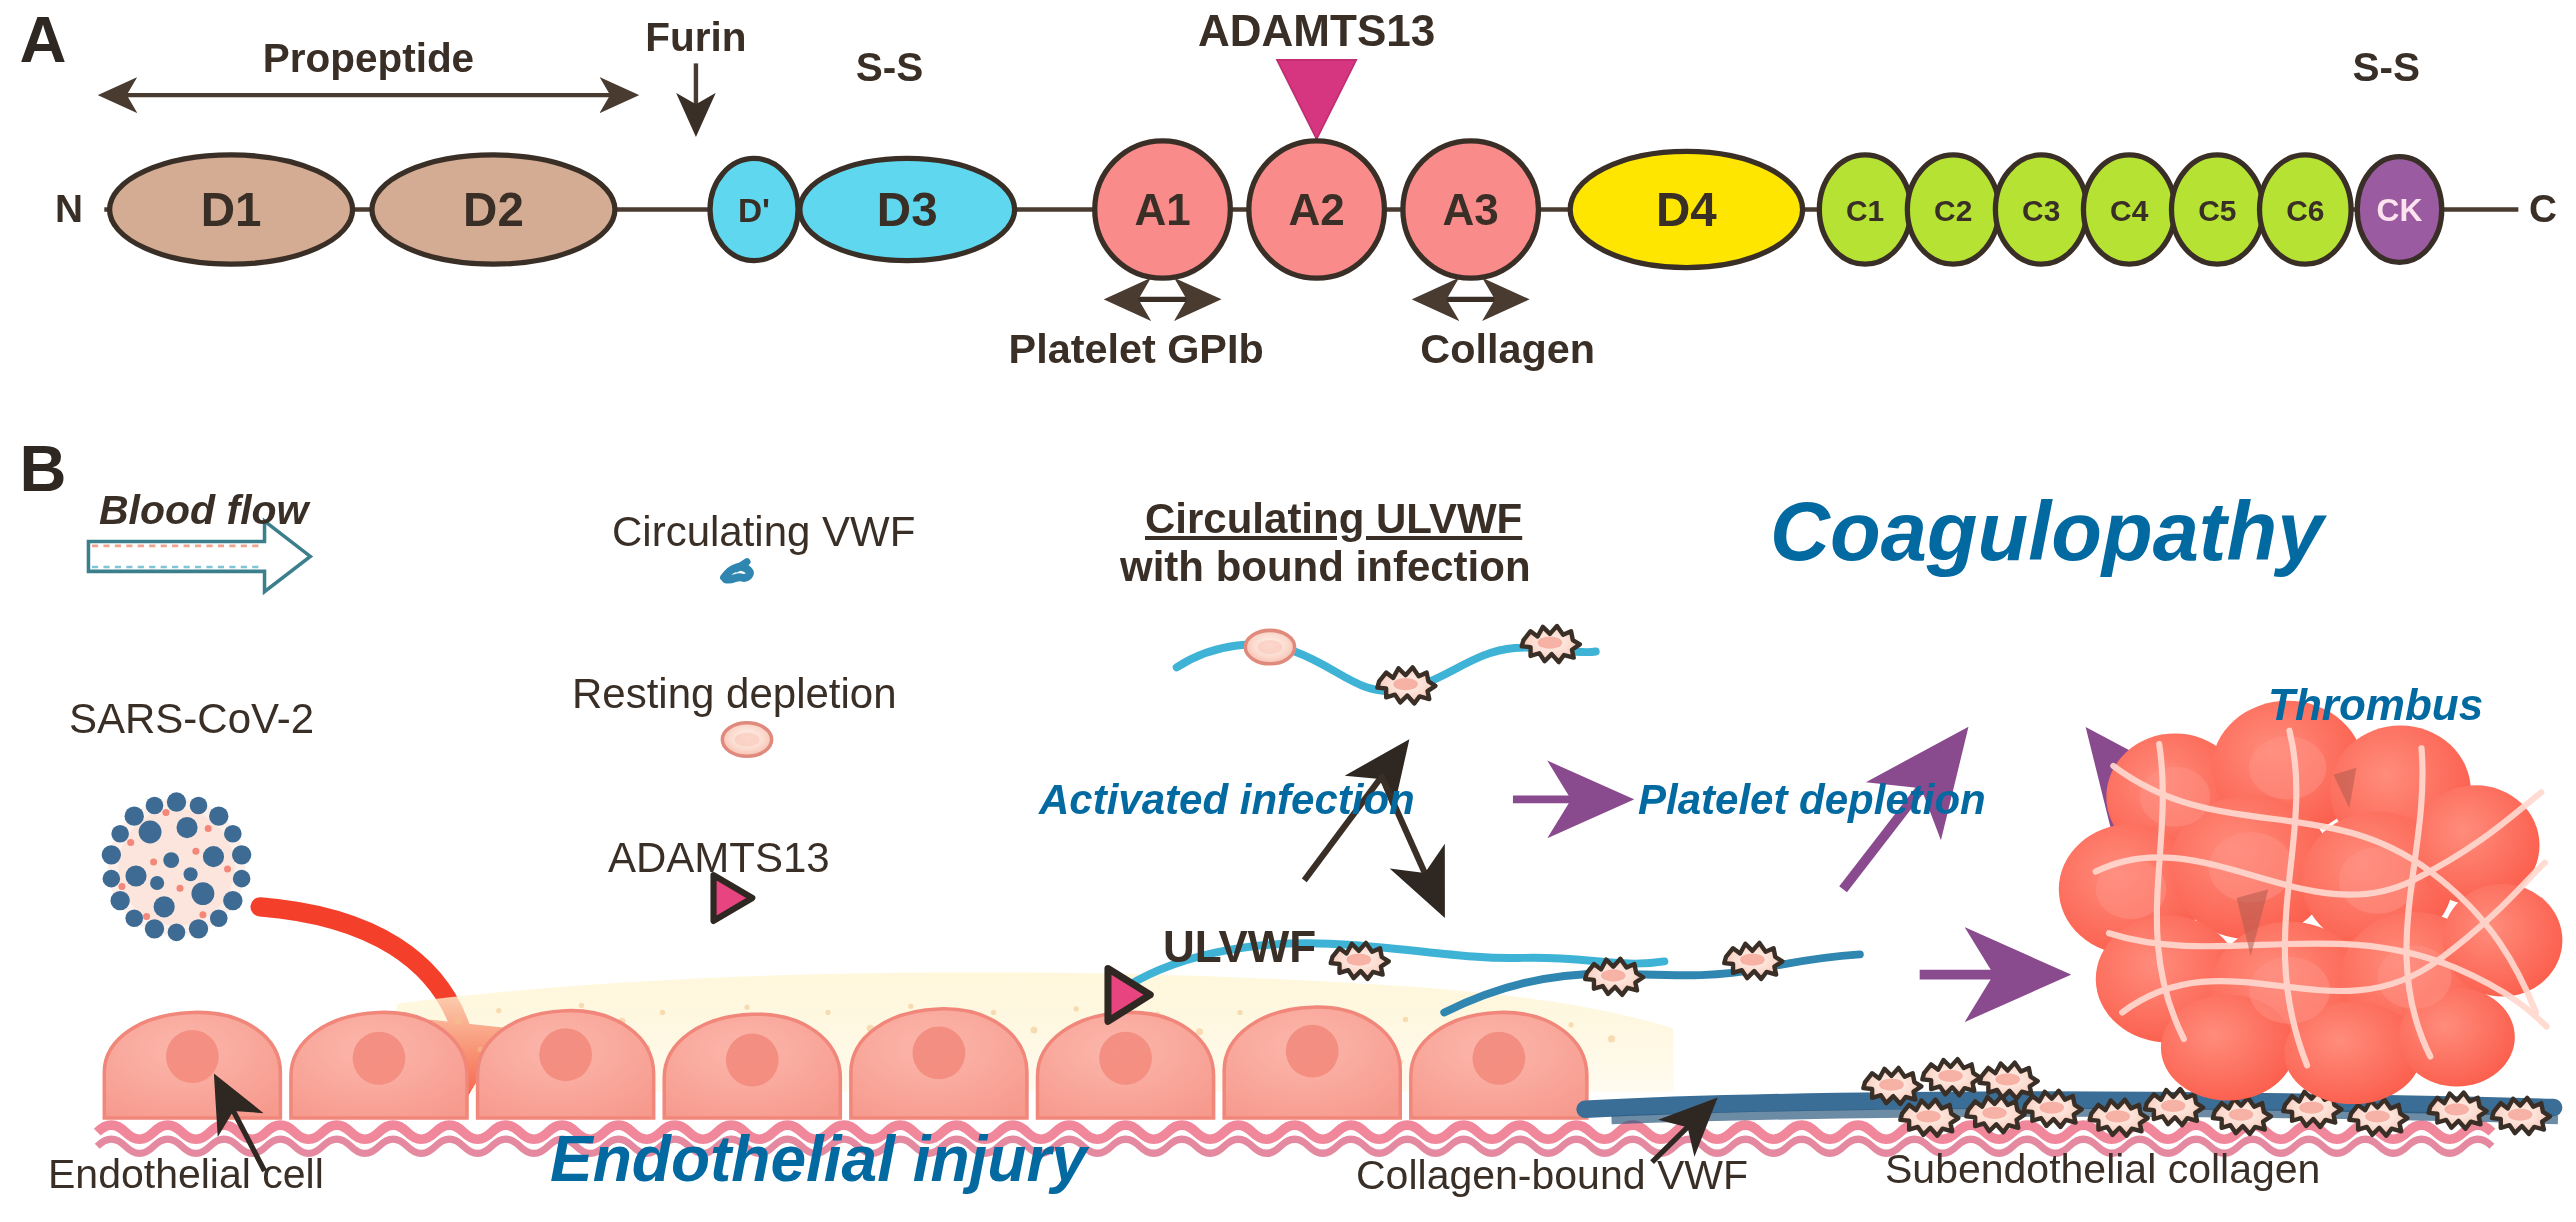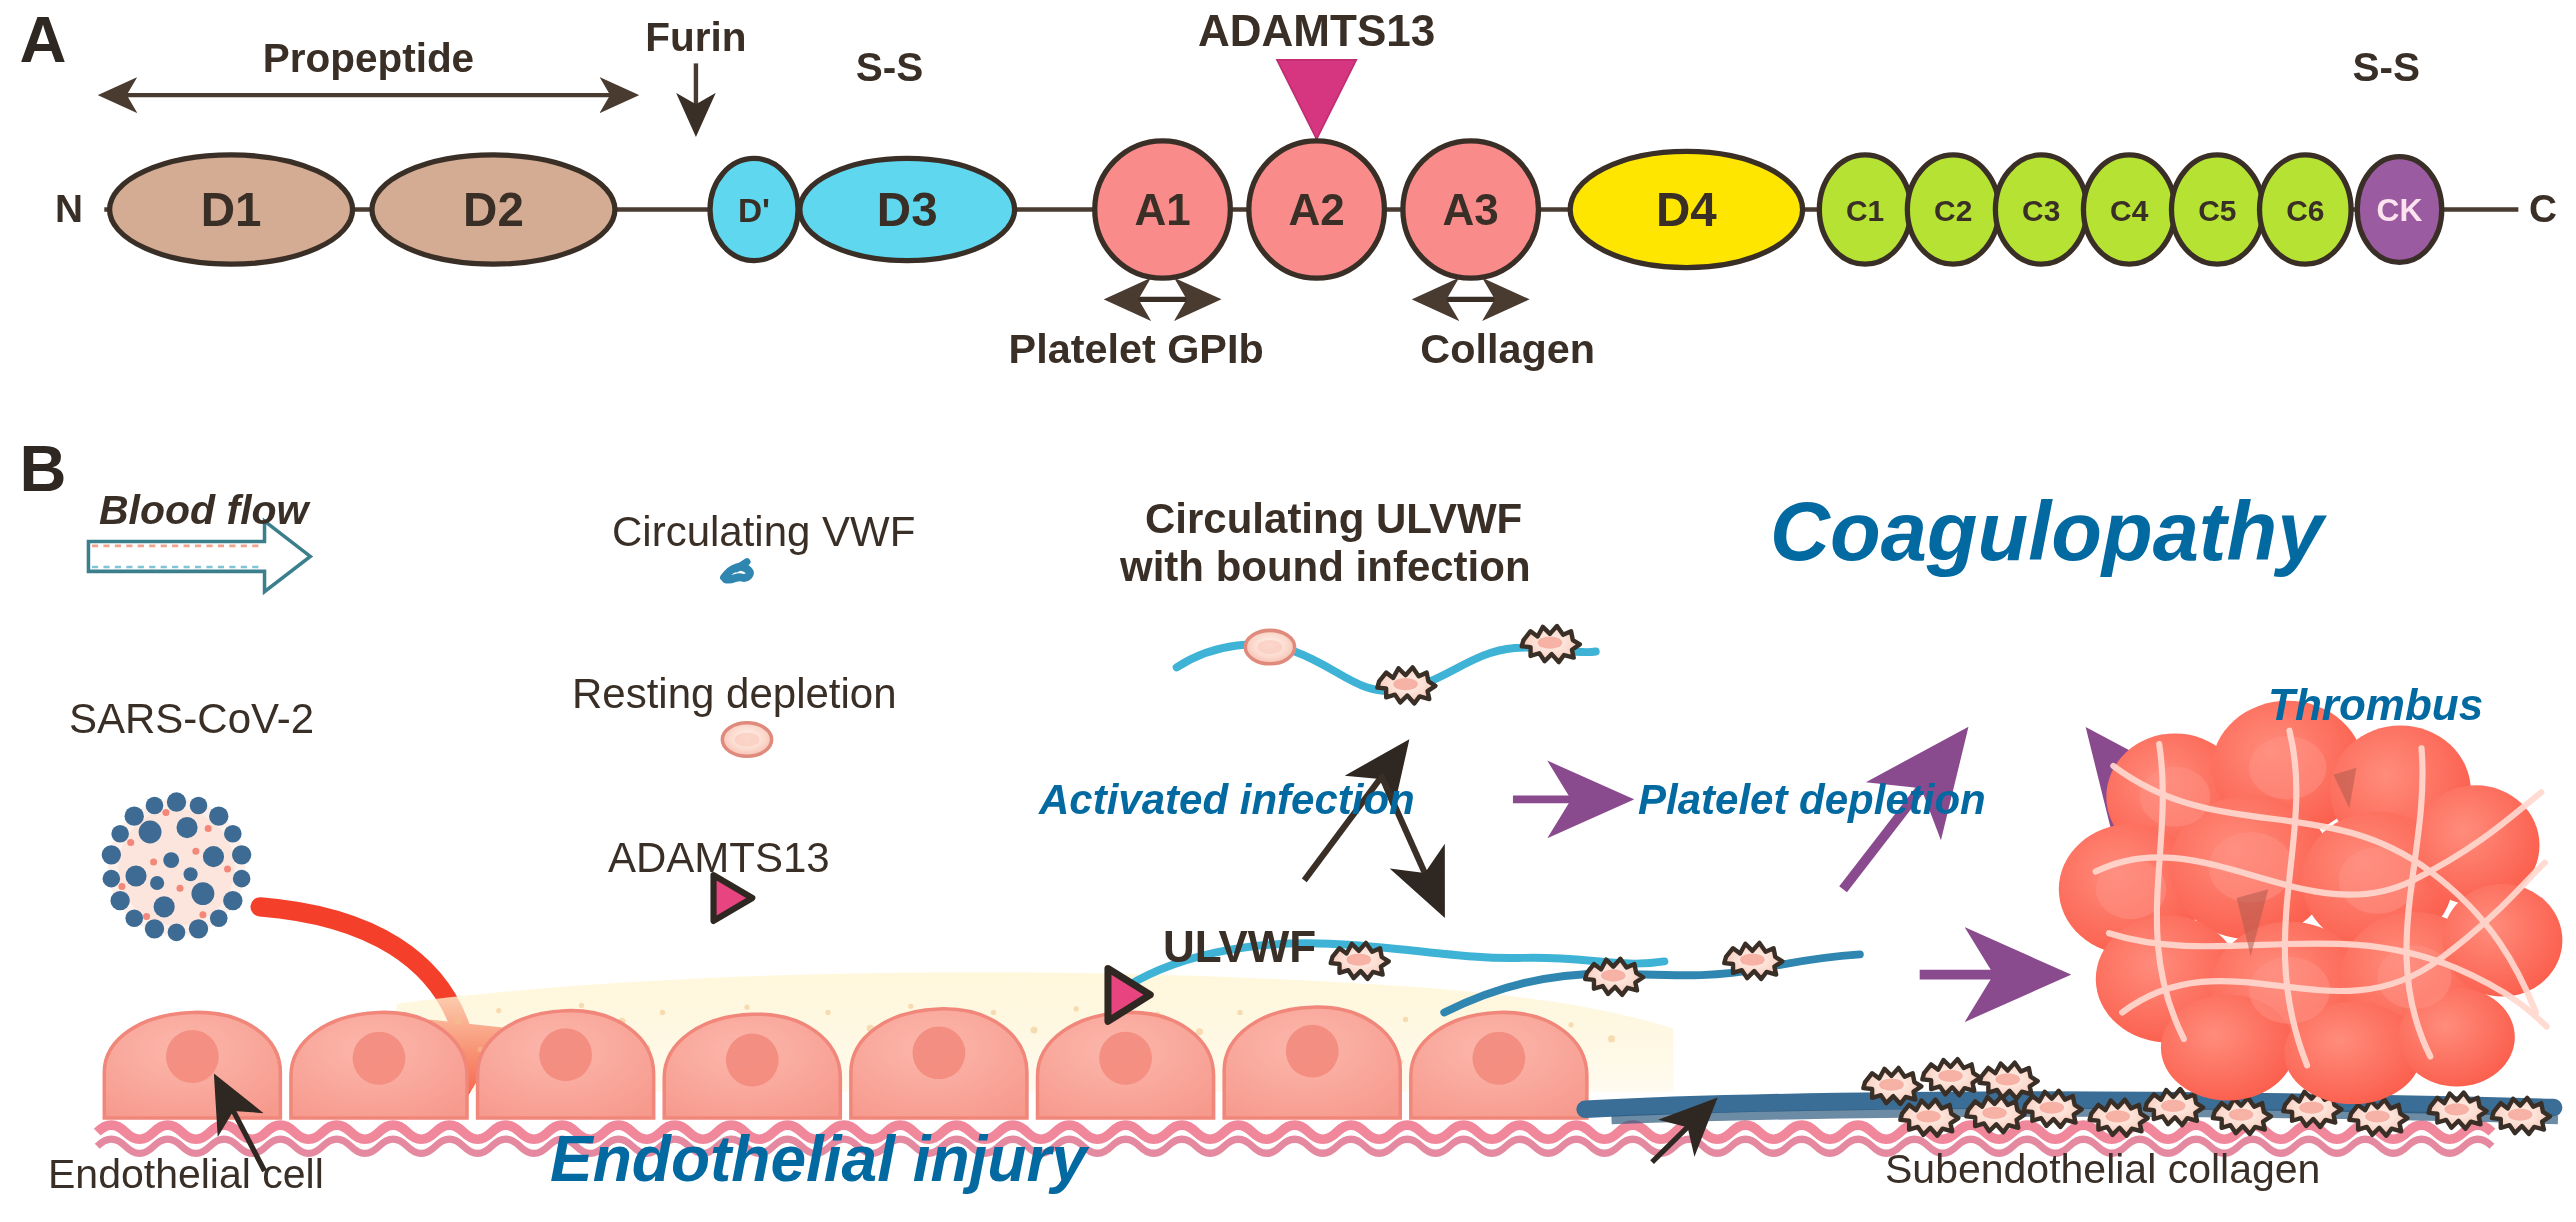--- a/index.html
+++ b/index.html
@@ -453,34 +453,35 @@
 
   <div class="lbl" style="left:69px;top:698px;font-size:42px;">SARS-CoV-2</div>
 
 
   <div class="lbl" style="left:568px;top:511px;font-size:42px;margin-left:44px;">Circulating VWF</div>
 
   <div class="lbl" style="left:572px;top:673px;font-size:42px;">Resting depletion</div>
 
   <div class="lbl" style="left:608px;top:837px;font-size:42px;">ADAMTS13</div>
 
-  <div class="lbl bold" style="left:1145px;top:498px;font-size:42px;">Circulating ULVWF</div>
+  <div class="lbl bold" style="left:1145px;top:498px;font-size:42px;text-decoration:underline;">Circulating ULVWF</div>
   <div class="lbl bold" style="left:1120px;top:546px;font-size:42px;">with bound infection</div>
 
   <div class="lbl ital purple" style="left:1039px;top:779px;font-size:42px;">Activated infection</div>
 
   <div class="lbl ital purple" style="left:1638px;top:779px;font-size:42px;">Platelet depletion</div>
 
   <div class="lbl bold" style="left:1163px;top:925px;font-size:44px;">ULVWF</div>
 
   <div class="lbl ital purple" style="left:1770px;top:490px;font-size:83px;">Coagulopathy</div>
 
   <div class="lbl ital purple" style="left:2268px;top:683px;font-size:44px;">Thrombus</div>
 
   <div class="lbl" style="left:48px;top:1154px;font-size:41px;">Endothelial cell</div>
 
   <div class="lbl ital purple" style="left:550px;top:1127px;font-size:64px;">Endothelial injury</div>
 
+  <div class="lbl" style="left:1356px;top:1155px;font-size:41px;">Collagen-bound VWF</div>
 
   <div class="lbl" style="left:1885px;top:1149px;font-size:41px;">Subendothelial collagen</div>
 
 </div>
 
 
 </body></html>

